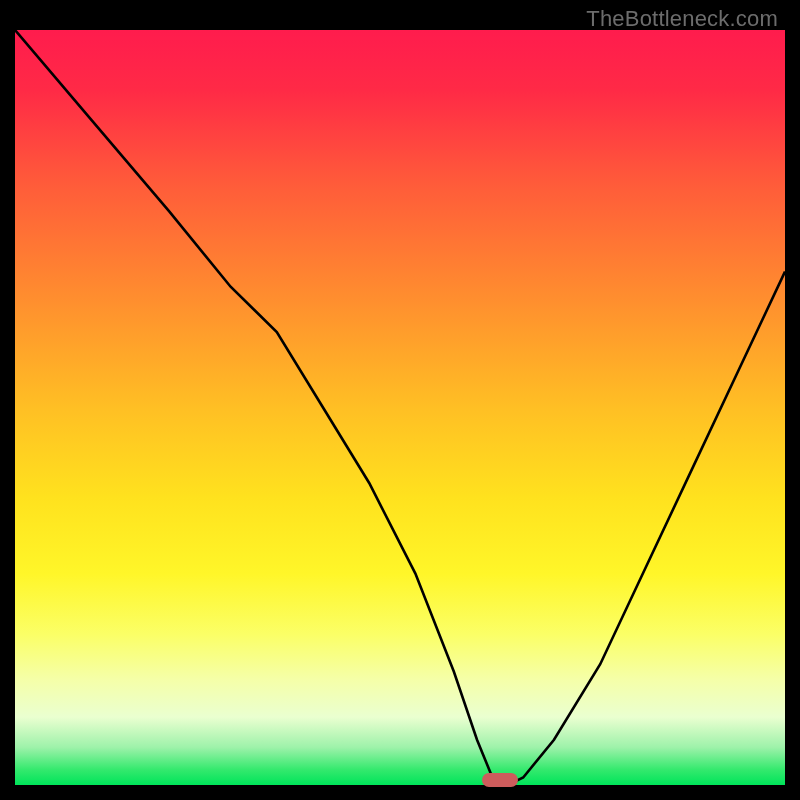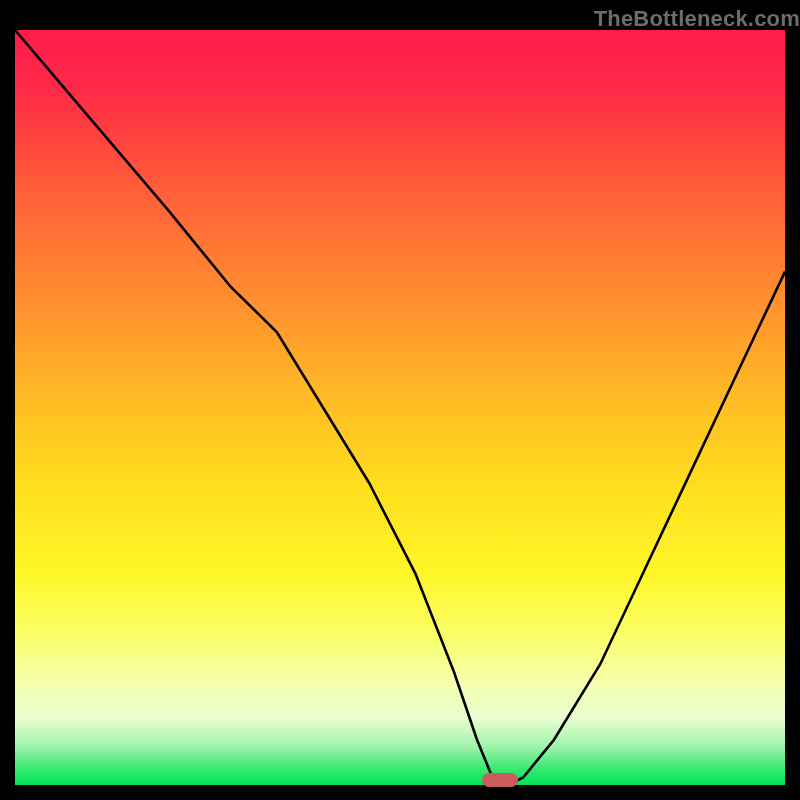--- a/index.html
+++ b/index.html
@@ -21,24 +21,24 @@
   .plot-area {
     position: absolute;
     left: 0;
     top: 0;
     width: 770px;
     height: 755px;
   }
   .watermark {
     position: absolute;
     top: 6px;
-    right: 0;
+    right: 22px;
     font-family: Arial, Helvetica, sans-serif;
     font-size: 22px;
-    font-weight: 700;
+    font-weight: 400;
     color: #6c6c6c;
     letter-spacing: 0.2px;
     text-align: center;
   }
   .marker {
     position: absolute;
     width: 36px;
     height: 14px;
     border-radius: 7px;
     background: #cd5c5c;

